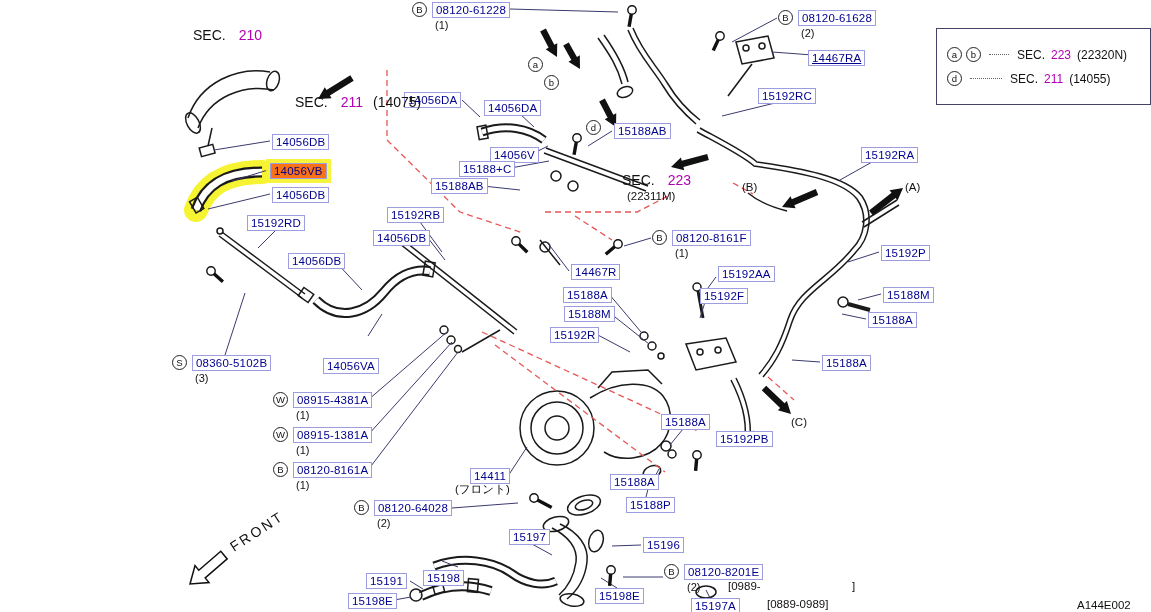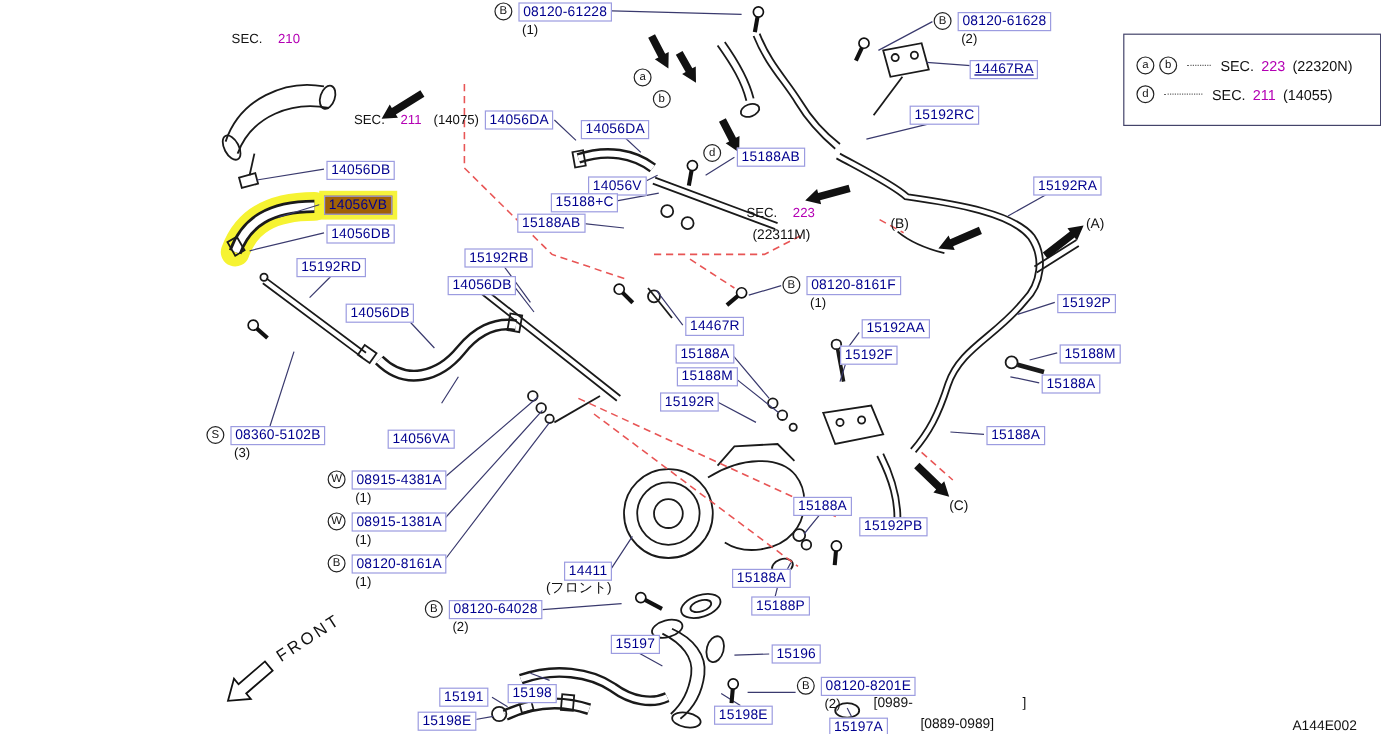--- a/index.html
+++ b/index.html
@@ -7,31 +7,31 @@
   body { font-family:"Liberation Sans", sans-serif; }
   .stage { position:relative; width:1151px; height:612px; background:#fff; overflow:hidden; }
   .stage > svg { position:absolute; left:0; top:0; }
 
   #labels > * { position:absolute; }
   .pbox {
     font-size:11.5px; color:#00008f; background:#fff;
     border:1px solid #9c9ce0; padding:0 3px; line-height:14px;
     white-space:nowrap; letter-spacing:.2px;
   }
-  .pbox.hl { background:#a16207; box-shadow:0 0 0 4px rgba(246,243,50,.95); }
+  .pbox.hl { background:#f97316; box-shadow:0 0 0 4px rgba(246,243,50,.95); }
   .ref { display:flex; align-items:flex-start; gap:5px; }
   .ref .pbox { position:static; }
   .circ {
     display:inline-flex; align-items:center; justify-content:center;
     width:15px; height:15px; border:1px solid #222; border-radius:50%;
     font-size:9.5px; color:#111; background:#fff; flex:none; line-height:1;
   }
   .ref .qty { position:absolute; left:23px; top:17px; font-size:11px; color:#111; }
   .ptext { font-size:11.5px; color:#111; white-space:nowrap; }
-  .sec { font-size:11px; color:#111; white-space:nowrap; }
+  .sec { font-size:14px; color:#111; white-space:nowrap; }
   .sec .num { color:#b400b4; margin-left:13px; }
   .sec .rest { margin-left:10px; color:#111; }
 
   .legend {
     position:absolute; left:936px; top:28px; width:215px; height:77px;
     border:1px solid #44446a; background:#fff; padding:6px 10px;
     display:flex; flex-direction:column; justify-content:center; gap:9px;
   }
   .lrow { display:flex; align-items:center; gap:4px; font-size:12px; color:#111; }
   .lrow .num { color:#b400b4; margin:0 2px; }

